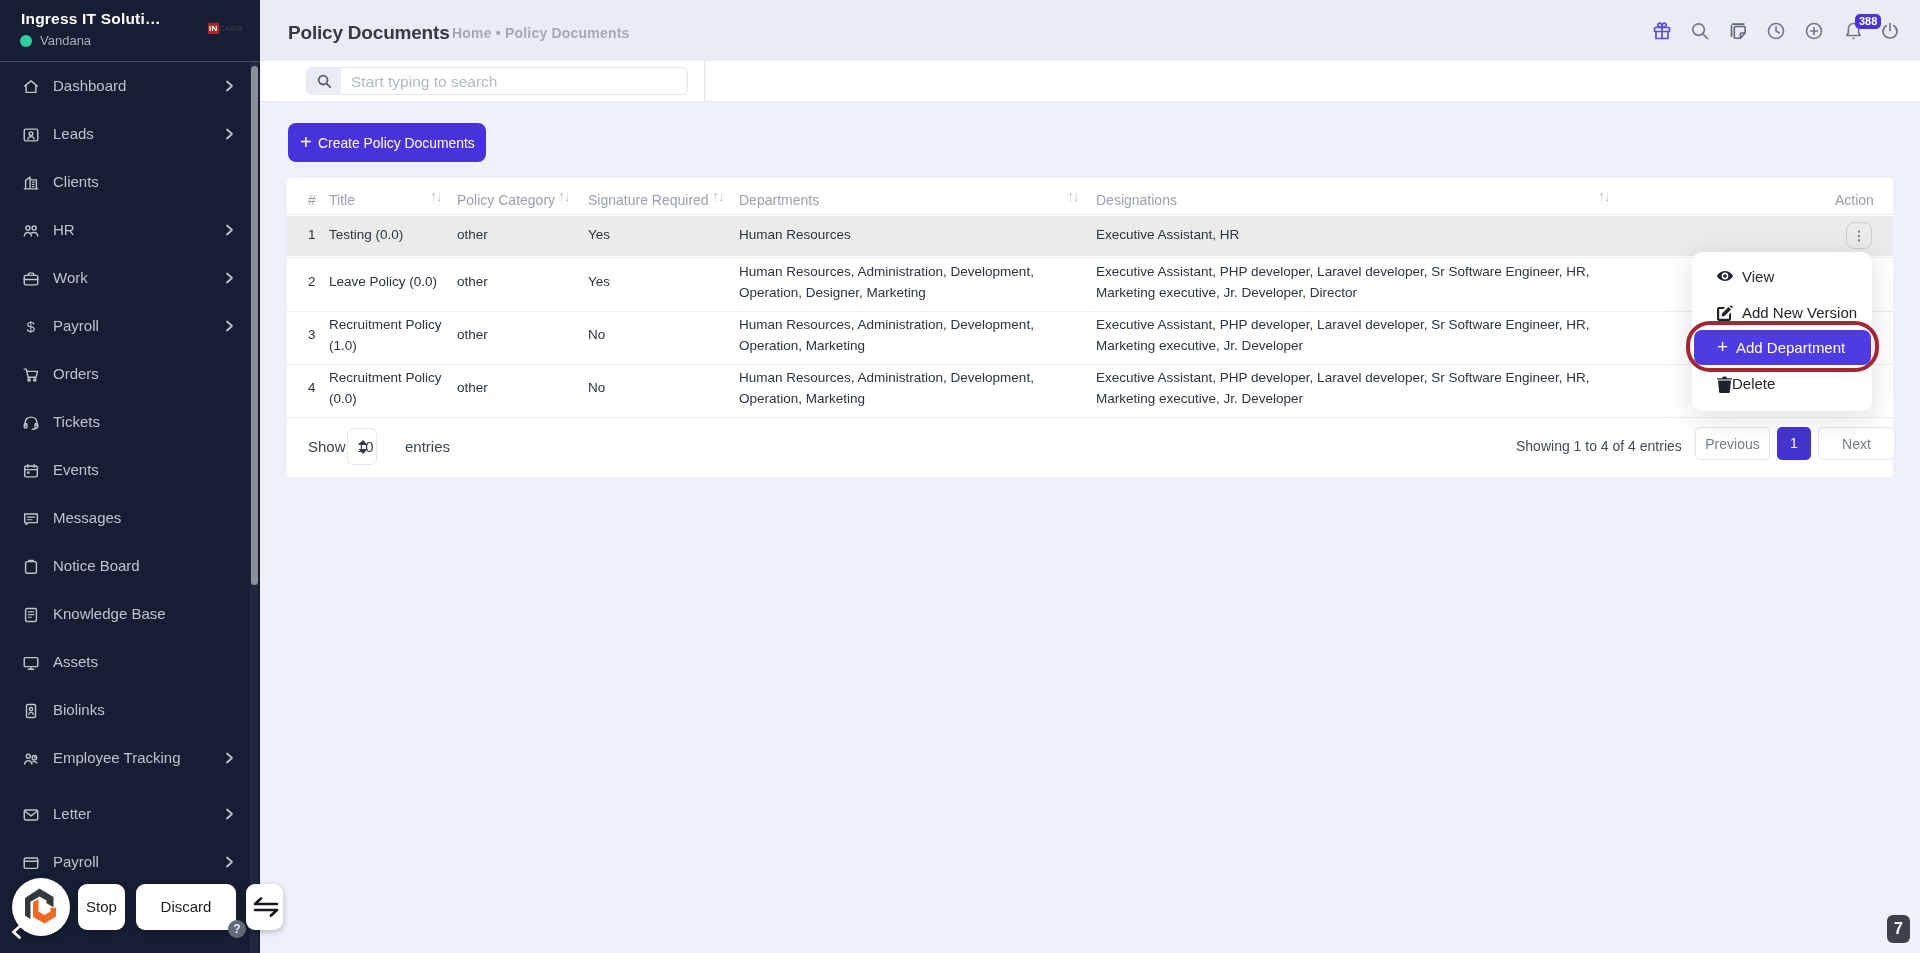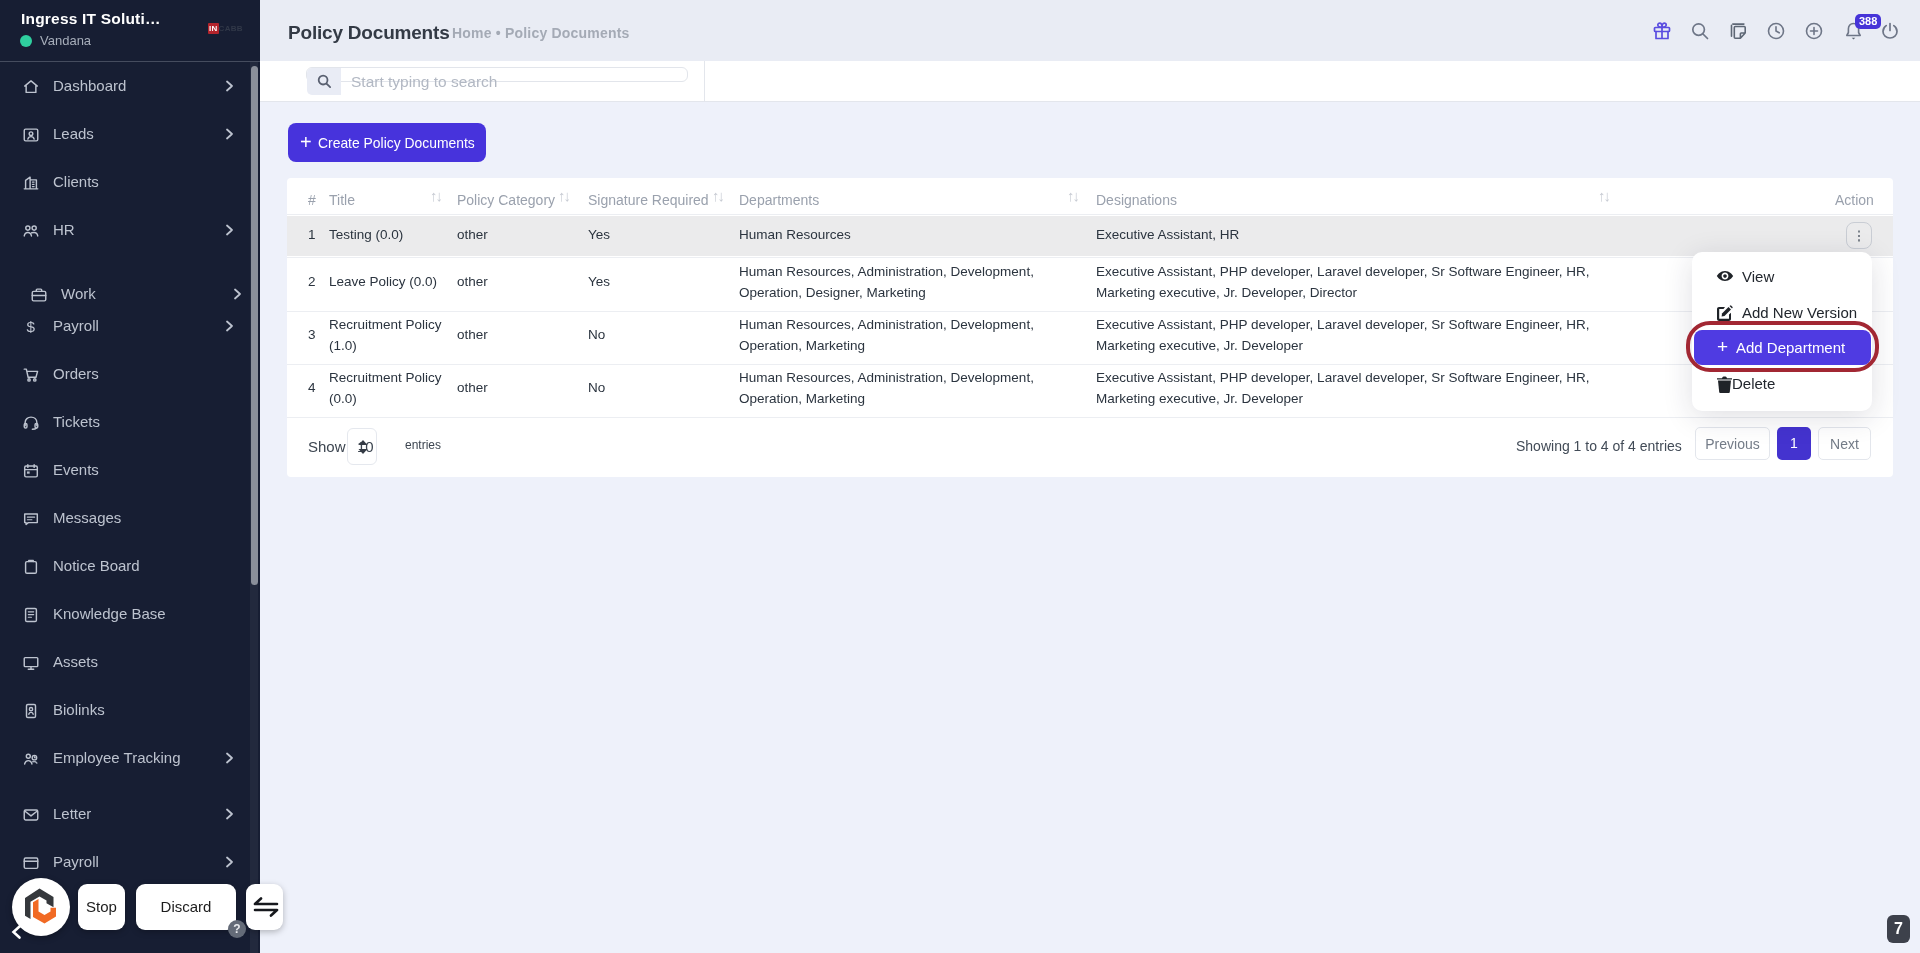--- a/index.html
+++ b/index.html
@@ -33,42 +33,42 @@
 
   
   #topbar { left:260px; top:0; width:1660px; height:61px; background:#e9ecf4; }
   #page-title { left:288px; top:22px; font-size:19px; font-weight:700; color:#333a45; letter-spacing:-0.2px; z-index:2; }
   #breadcrumb { left:452px; top:25px; font-size:14px; font-weight:700; color:#a4aab5; letter-spacing:0.2px; z-index:2; }
   .tb-ic { top:21px; z-index:2; }
 
   
   #band { left:260px; top:61px; width:1660px; height:41px; background:#fff; border-bottom:1px solid #e3e6ec; }
   #band-div { left:704px; top:61px; width:1px; height:41px; background:#e3e6ec; }
-  #search-group { left:306px; top:67px; width:382px; height:15px; border:1px solid #e2e5eb; border-radius:6px; background:#fff; }
+  #search-group { left:306px; top:67px; width:382px; height:28px; border:1px solid #e2e5eb; border-radius:6px; background:#fff; }
   #search-ibox { left:0; top:0; width:34px; height:27px; background:#e9ecf5; border-radius:5px 0 0 5px; }
   #search-ph { left:44px; top:5px; font-size:15.5px; color:#b2b8c3; }
 
   
   #create-btn { left:288px; top:123px; width:198px; height:39px; background:#4733dc; border-radius:8px; color:#fff; z-index:2; }
   #create-btn .pl { position:absolute; left:12px; top:8px; font-size:20px; font-weight:400; }
   #create-btn .tx { position:absolute; left:30px; top:12px; font-size:13.9px; white-space:nowrap; }
 
   #card { left:287px; top:178px; width:1606px; height:299px; background:#fff; border-radius:4px; }
 
   .th { color:#9aa1ad; font-size:14px; font-weight:500; }
   .sort { color:#c8ccd4; font-size:15px; letter-spacing:-2px; }
   .td { color:#2b343f; font-size:13.5px; line-height:21px; }
   .row-line { left:287px; width:1606px; height:1px; background:#eceef2; }
   #row1 { left:287px; top:216px; width:1606px; height:40px; background:#ebebec; }
   .dots-btn { width:26px; height:27px; border:1px solid #c9cdd4; border-radius:8px; color:#757c86; text-align:center; line-height:25px; font-size:13px; font-weight:700; letter-spacing:0; }
 
   
   #show-lb { left:308px; top:438px; font-size:15px; color:#3c4550; }
   #show-sel { left:347px; top:428px; width:30px; height:37px; border:1px solid #e5e8ee; border-radius:6px; background:#fff; }
-  #entries-lb { left:405px; top:438px; font-size:12px; color:#3c4550; }
+  #entries-lb { left:405px; top:438px; font-size:15px; color:#3c4550; }
   #showing-lb { left:1516px; top:438px; font-size:14px; color:#424b57; }
   .pg { top:427px; height:33px; border-radius:5px; font-size:14px; text-align:center; line-height:33px; }
 
   
   #menu { left:1692px; top:252px; width:180px; height:159px; background:#fff; border-radius:10px; box-shadow:0 6px 30px rgba(25,25,55,0.14); z-index:10; }
   .menu-item { position:absolute; left:24px; font-size:15px; color:#21262d; white-space:nowrap; }
   #add-dept { position:absolute; left:2px; top:78px; width:177px; height:35px; background:#4f3be2; border-radius:8px; color:#fff; }
   #red-ring { left:1686px; top:321px; width:193px; height:51px; border:4px solid #a22733; border-radius:24px; z-index:11; }
 
   #badge7 { left:1887px; top:915px; width:23px; height:28px; background:#3d414b; border-radius:6px; color:#fff; font-size:16px; font-weight:700; text-align:center; line-height:28px; z-index:6; }
@@ -114,21 +114,21 @@
       <svg class="ic s" viewBox="0 0 20 20">
         <circle cx="6.5" cy="6.8" r="2.3"></circle>
         <circle cx="13.5" cy="6.8" r="2.3"></circle>
         <path d="M2.5 15.5 C3 12.8 4.5 11.7 6.5 11.7 C8.5 11.7 10 12.8 10.5 15.5 M10.8 11.9 C11.6 11.7 12.6 11.7 13.5 11.7 C15.5 11.7 17 12.8 17.5 15.5"></path>
       </svg>
       <span class="lb">HR</span>
       <svg class="ch s" viewBox="0 0 14 14" style="stroke-width:1.8;">
         <path d="M5 2.5 L10 7 L5 11.5"></path>
       </svg>
     </div>
-<div class="mi abs" style="top:271px;margin-left:8px;">
+<div class="mi abs" style="top:255px;">
       <svg class="ic s" viewBox="0 0 20 20">
         <rect x="2.5" y="6" width="15" height="10.5" rx="1.5"></rect>
         <path d="M7 6 L7 4.5 C7 3.9 7.4 3.5 8 3.5 L12 3.5 C12.6 3.5 13 3.9 13 4.5 L13 6 M2.5 10.5 L17.5 10.5"></path>
       </svg>
       <span class="lb">Work</span>
       <svg class="ch s" viewBox="0 0 14 14" style="stroke-width:1.8;">
         <path d="M5 2.5 L10 7 L5 11.5"></path>
       </svg>
     </div>
 <div class="mi abs" style="top:303px;">
@@ -365,21 +365,21 @@
       <span style="position:absolute;left:9px;top:9px;font-size:15px;color:#3c4550;">10</span>
 <svg width="10" height="14" viewBox="0 0 10 14" style="position:absolute;right:8px;top:11px;" fill="#333a44">
         <path d="M5 0 L9.5 5 L0.5 5 Z"></path>
         <path d="M5 14 L9.5 9 L0.5 9 Z"></path>
       </svg>
     </div>
 <div id="entries-lb" class="abs">entries</div>
 <div id="showing-lb" class="abs">Showing 1 to 4 of 4 entries</div>
 <div class="abs pg" style="left:1695px;width:75px;background:#fff;border:1px solid #e3e6ec;color:#747c88;">Previous</div>
 <div class="abs pg" style="left:1777px;width:34px;background:#4433cf;color:#fff;">1</div>
-<div class="abs pg" style="left:1818px;width:53px;background:#fff;border:1px solid #e3e6ec;color:#747c88;">Next</div>
+<div class="abs pg" style="left:1818px;width:77px;background:#fff;border:1px solid #e3e6ec;color:#747c88;">Next</div>
 </div>
 
 <div id="menu" class="abs">
   <div class="menu-item" style="top:16px;">
     <svg width="18" height="16" viewBox="0 0 18 16" style="position:absolute;left:0;top:1px;" fill="#1f2328">
         <path d="M9 2 C4.5 2 1.6 5.7 0.8 7 C1.6 8.3 4.5 12 9 12 C13.5 12 16.4 8.3 17.2 7 C16.4 5.7 13.5 2 9 2 Z M9 10.4 C7.1 10.4 5.6 8.9 5.6 7 C5.6 5.1 7.1 3.6 9 3.6 C10.9 3.6 12.4 5.1 12.4 7 C12.4 8.9 10.9 10.4 9 10.4 Z M10.8 7 C10.8 8 10 8.8 9 8.8 C8 8.8 7.2 8 7.2 7 C7.2 6 8 5.2 9 5.2 C10 5.2 10.8 6 10.8 7 Z"></path>
       </svg>
     <span style="margin-left:26px;">View</span>
   </div>
   <div class="menu-item" style="top:52px;">

